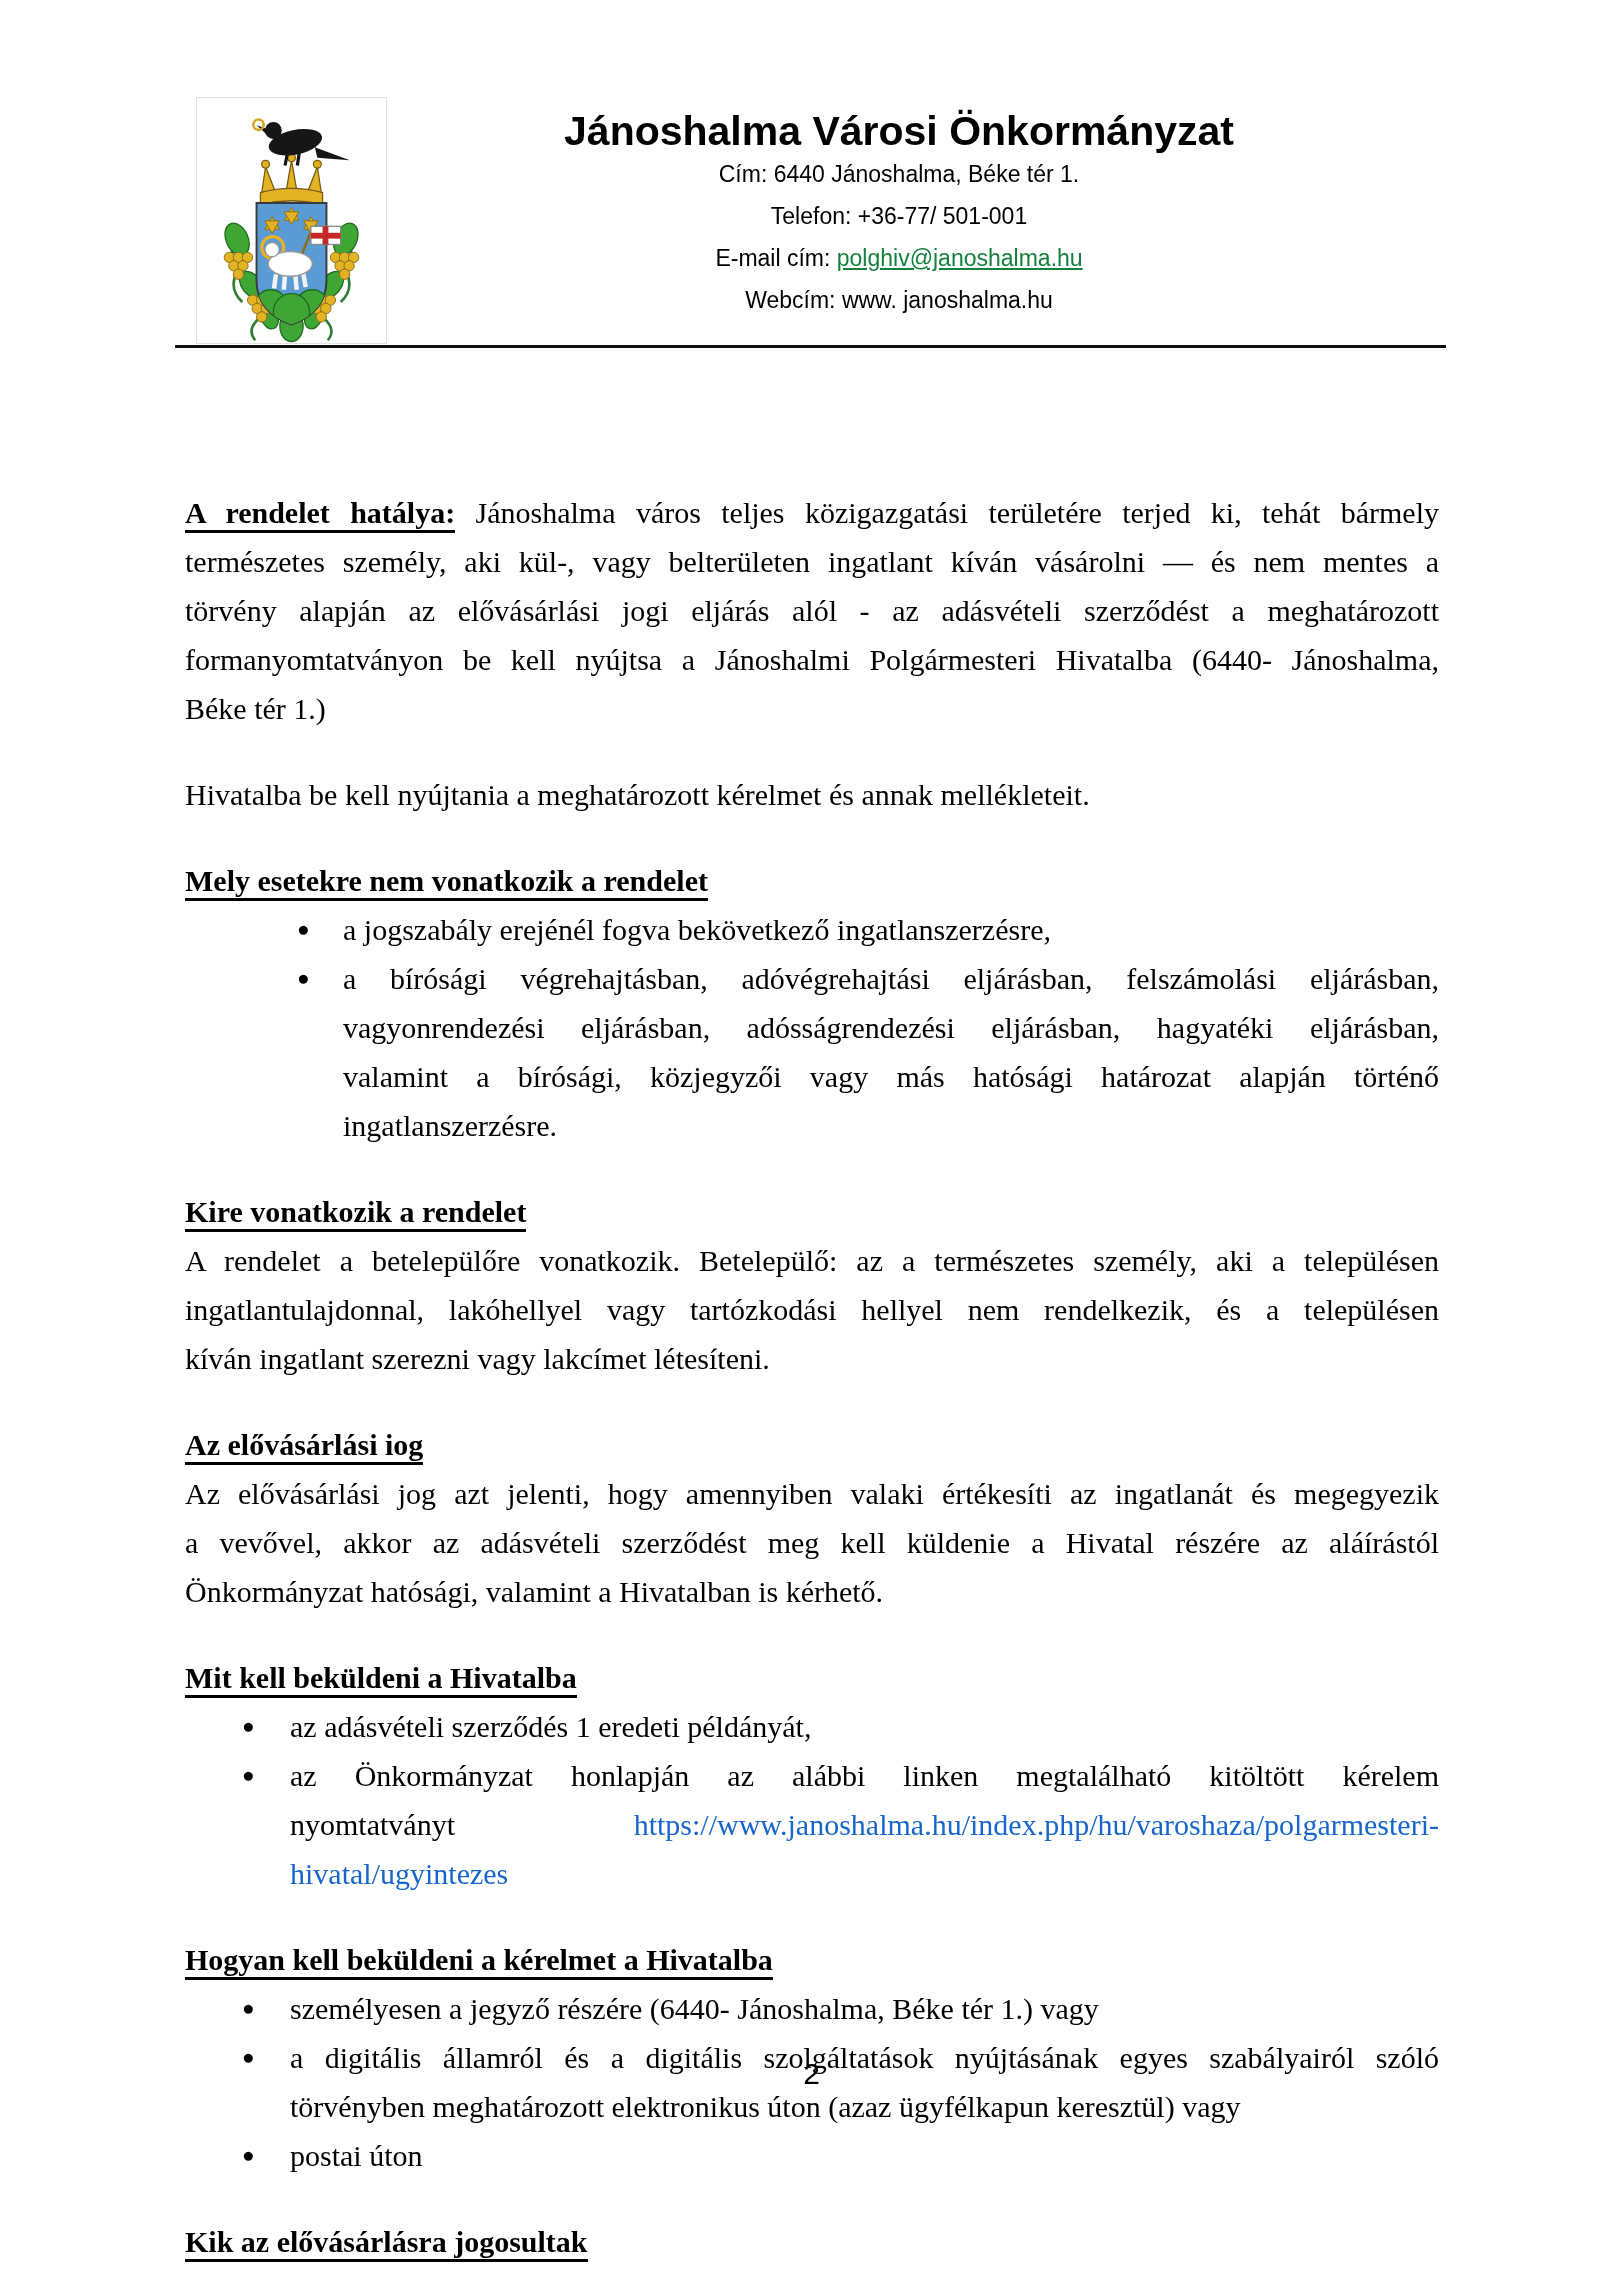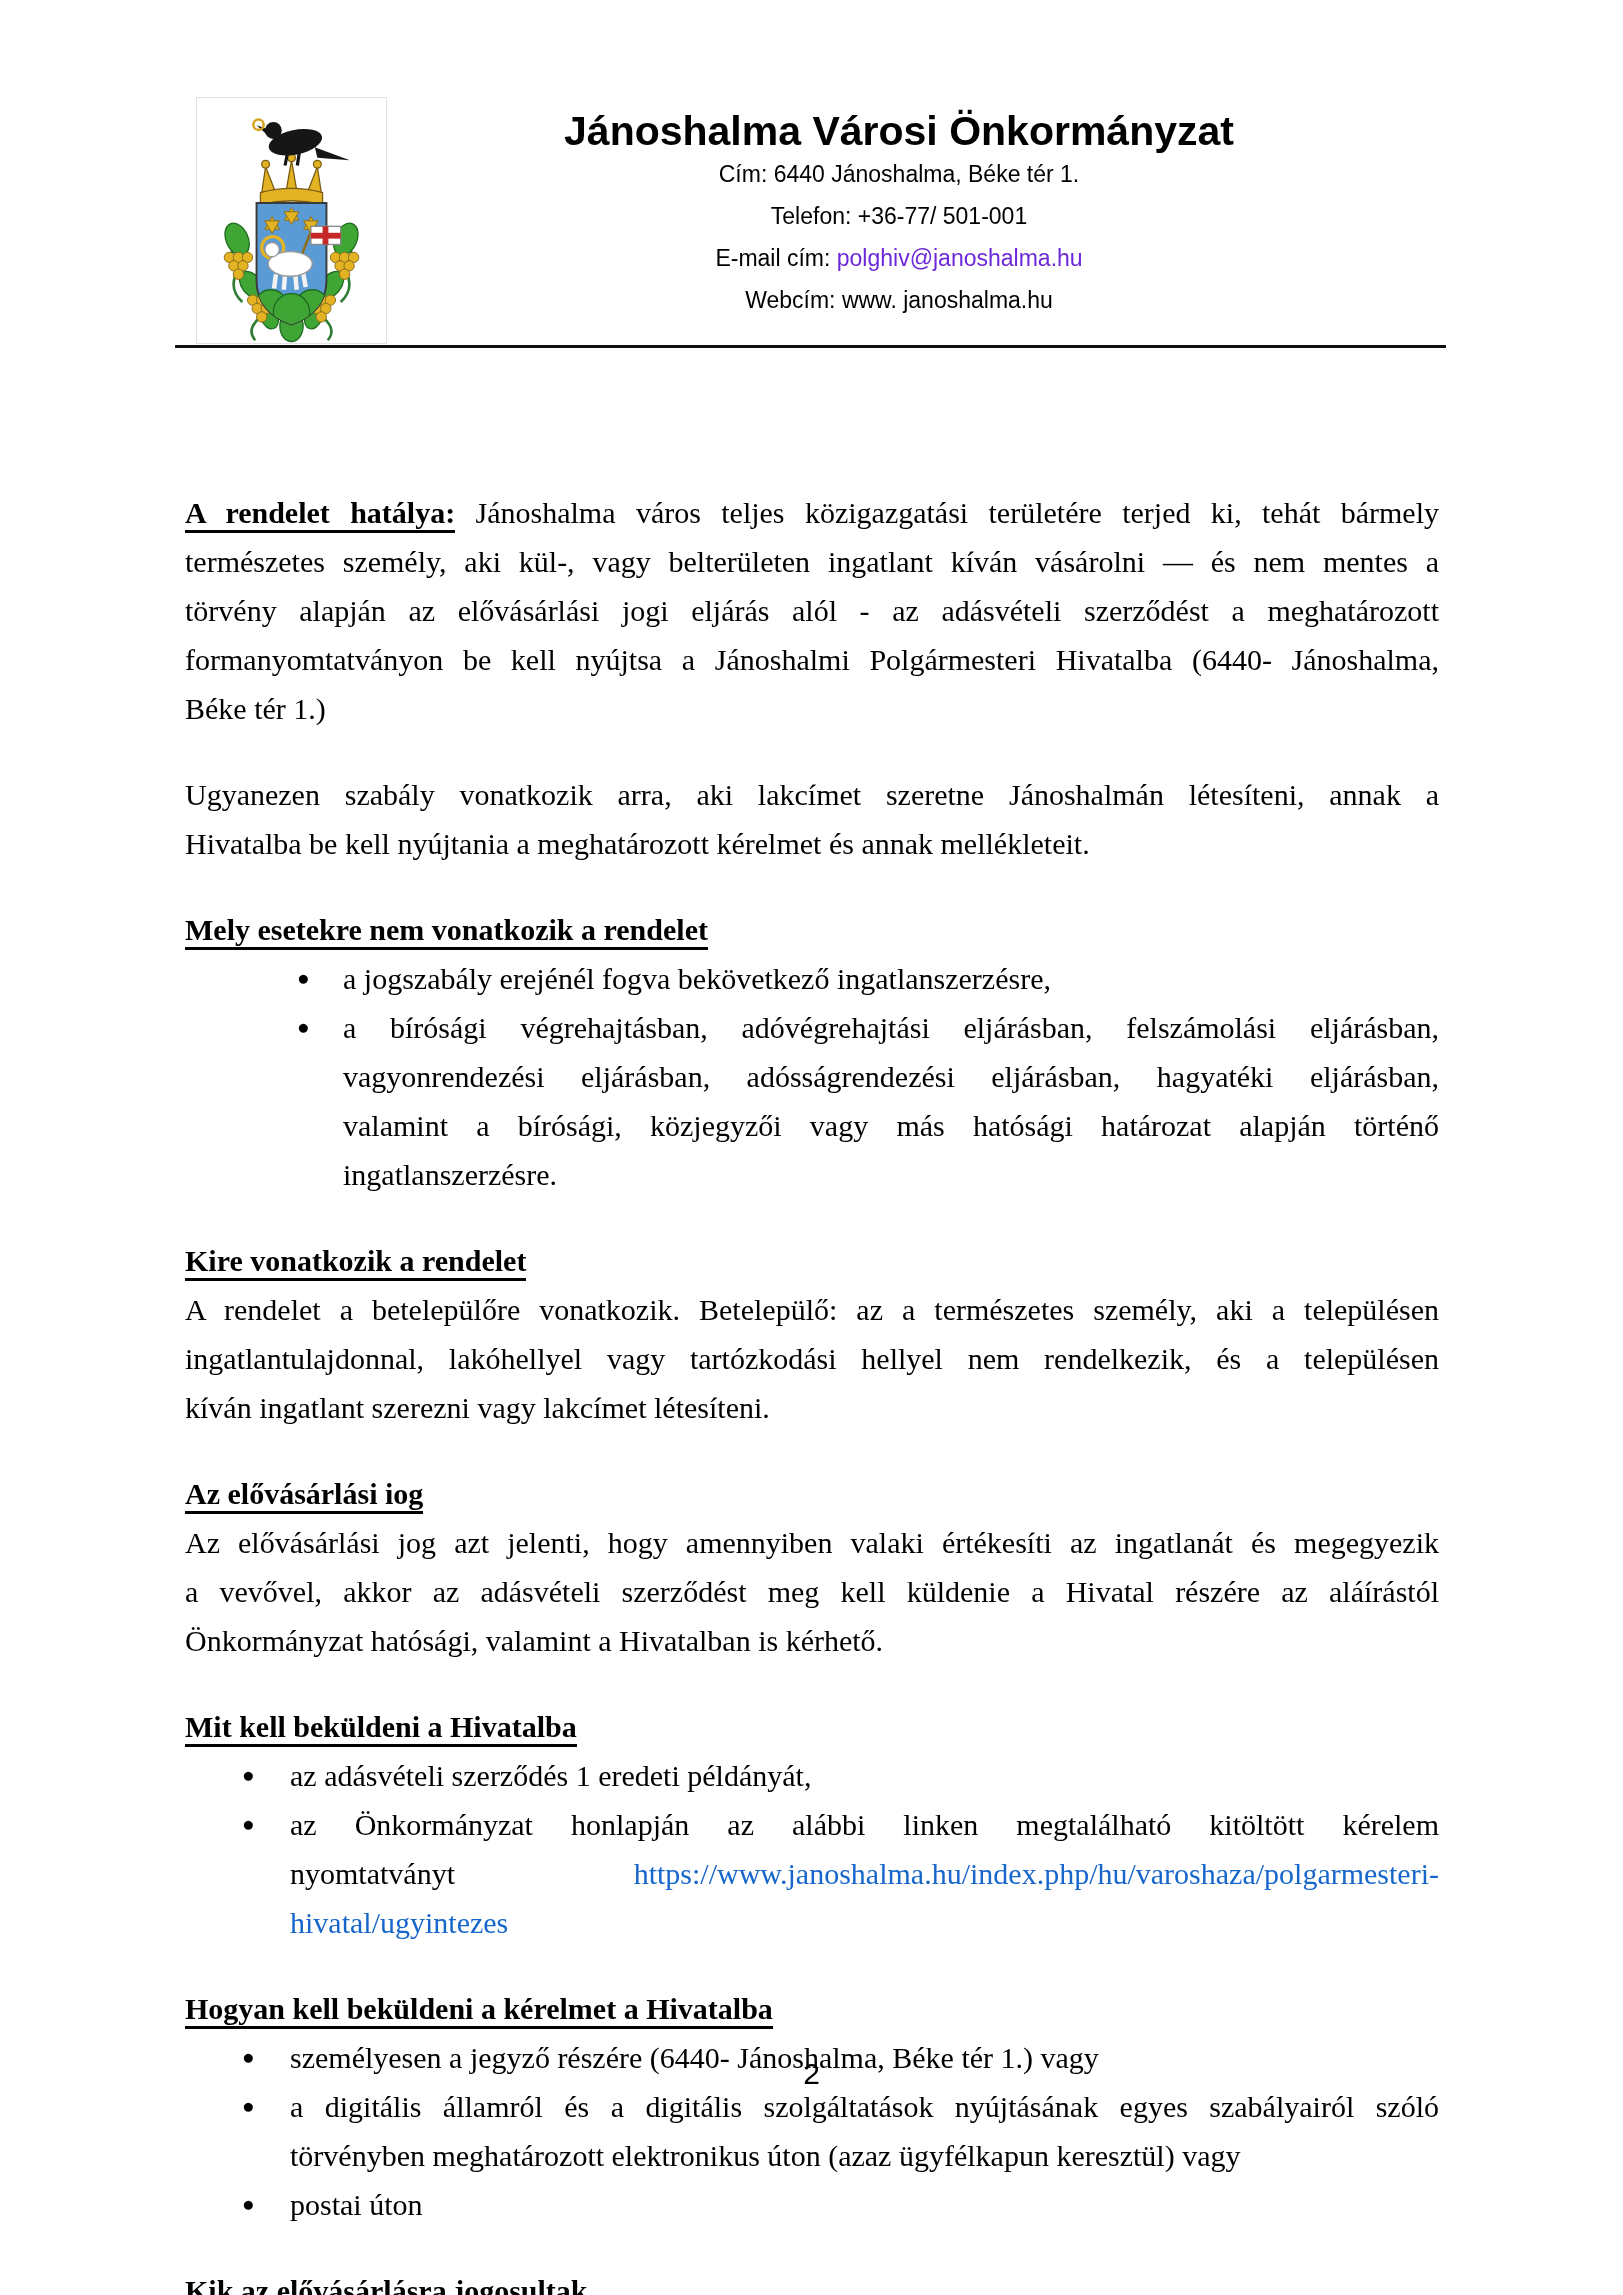--- a/index.html
+++ b/index.html
@@ -8,21 +8,21 @@
 
   
   .logo-box { position:absolute; left:196px; top:97px; width:191px; height:247px;
               background:#fff; border:0.7px solid #e2e2e2; box-sizing:border-box; }
   .logo-box svg { width:100%; height:100%; display:block; }
 
   .header-text { position:absolute; left:366px; top:110px; width:1066px;
                  text-align:center; font-family:"Liberation Sans", sans-serif; }
   .org-name    { font-size:41px; font-weight:bold; line-height:43px; }
   .header-line { font-size:23px; line-height:42px; }
-  a.email-link { color:#6d28d9; cursor:pointer; }
+  a.email-link { color:#15803d; text-decoration:underline; cursor:pointer; }
 
   .header-rule { position:absolute; left:175px; top:345px; width:1271px; height:3.3px;
                  background:#101010; }
 
   
   .doc { position:absolute; left:185px; top:482px; width:1254px;
          font-size:30px; line-height:37px; }
   .line { text-align:left;margin-top:12px; }
   .line.justify { text-align:justify; text-align-last:justify; }
   .spacer { height:37px; }
@@ -170,21 +170,20 @@
 <div class="doc">
     <div class="para">
       <div class="line justify"><span class="lead">A rendelet hatálya:</span><span> Jánoshalma város teljes közigazgatási területére terjed ki, tehát bármely</span></div>
       <div class="line justify"><span>természetes személy, aki kül-, vagy belterületen ingatlant kíván vásárolni — és nem mentes a</span></div>
       <div class="line justify"><span>törvény alapján az elővásárlási jogi eljárás alól - az adásvételi szerződést a meghatározott</span></div>
       <div class="line justify"><span>formanyomtatványon be kell nyújtsa a Jánoshalmi Polgármesteri Hivatalba (6440- Jánoshalma,</span></div>
       <div class="line"><span>Béke tér 1.)</span></div>
     </div>
     <div class="spacer"></div>
     <div class="para">
-      <div class="line justify"><span>Ugyanezen szabály vonatkozik arra, aki lakcímet szeretne Jánoshalmán létesíteni, annak a</span></div>
       <div class="line"><span>Hivatalba be kell nyújtania a meghatározott kérelmet és annak mellékleteit.</span></div>
     </div>
     <div class="spacer"></div>
     <div class="line heading"><span class="h">Mely esetekre nem vonatkozik a rendelet</span></div>
     <div class="list deep">
       <div class="li">
         <span class="bullet">●</span>
         <div class="line"><span>a jogszabály erejénél fogva bekövetkező ingatlanszerzésre,</span></div>
       </div>
       <div class="li">

